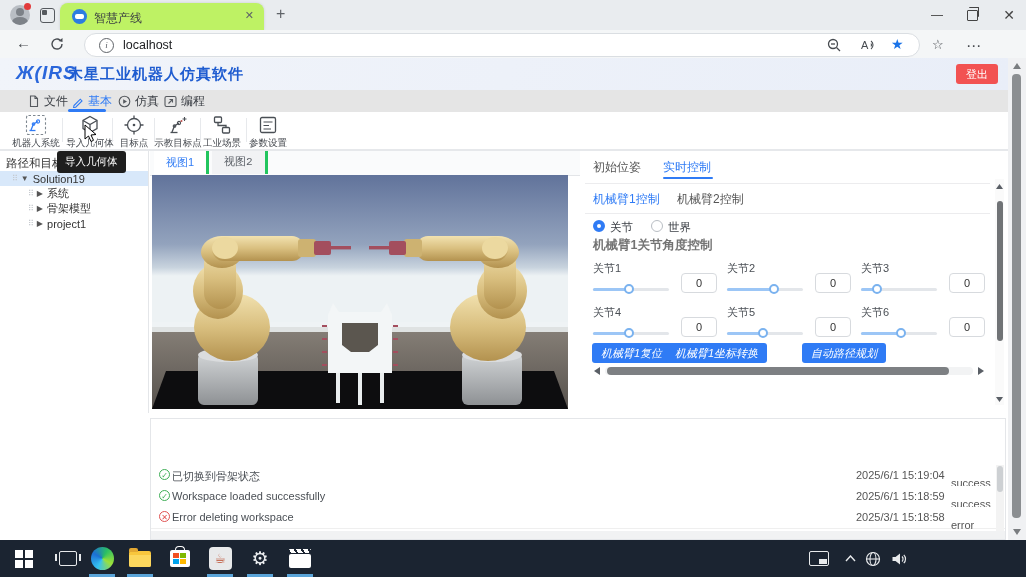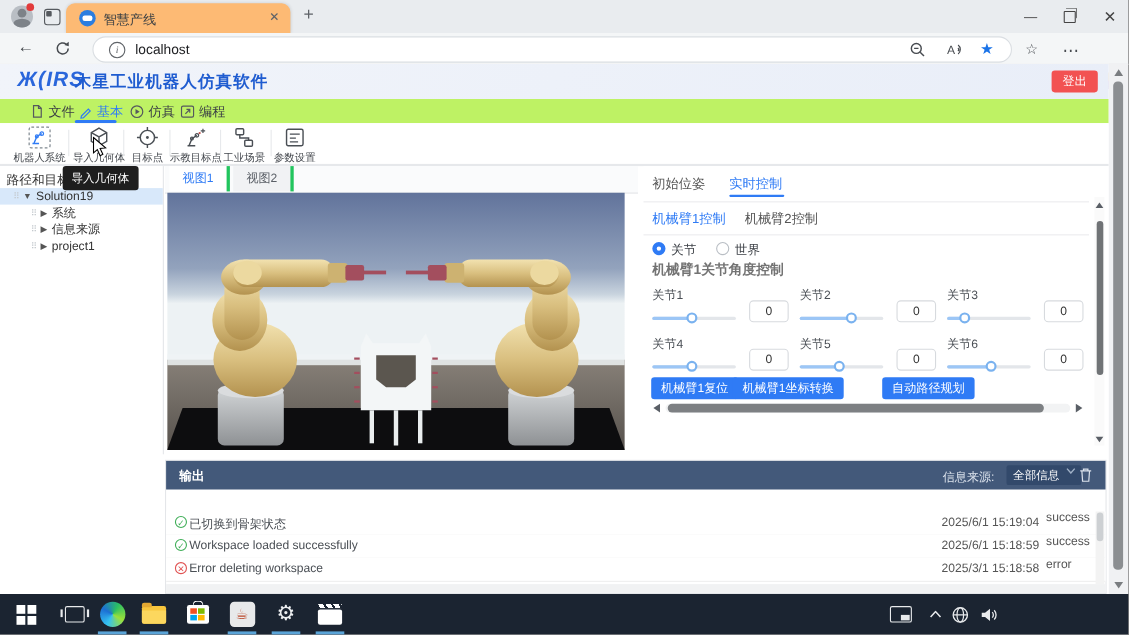--- a/index.html
+++ b/index.html
@@ -7,21 +7,21 @@
     font-family:"Liberation Sans","DejaVu Sans",sans-serif;background:#fff;
     -webkit-font-smoothing:antialiased;}
   
   #titlebar{position:absolute;left:0;top:0;width:1026px;height:30px;background:#e9ecef;}
   #avatar{position:absolute;left:10px;top:5px;width:20px;height:20px;border-radius:50%;background:#b9bec4;overflow:hidden;}
   #avatar::before{content:"";position:absolute;left:6px;top:3px;width:8px;height:8px;border-radius:50%;background:#7d8288;}
   #avatar::after{content:"";position:absolute;left:2px;top:12px;width:16px;height:10px;border-radius:50%;background:#7d8288;}
   #avatar-dot{position:absolute;left:24px;top:3px;width:7px;height:7px;border-radius:50%;background:#e23b3b;}
   #tabgroups-icon{position:absolute;left:40px;top:8px;width:13px;height:13px;border:1.6px solid #55595e;border-radius:3px;}
   #tabgroups-icon::before{content:"";position:absolute;left:1px;top:1px;width:5px;height:5px;background:#55595e;border-radius:1px;}
-  #tab{position:absolute;left:60px;top:3px;width:204px;height:27px;background:#fdba74;border-radius:8px 8px 0 0;box-shadow:0 0 3px rgba(0,0,0,.12);}
+  #tab{position:absolute;left:60px;top:3px;width:204px;height:27px;background:#bef264;border-radius:8px 8px 0 0;box-shadow:0 0 3px rgba(0,0,0,.12);}
   #favicon{position:absolute;left:12px;top:6px;width:15px;height:15px;border-radius:50%;background:#2b7de0;}
   #favicon::before{content:"";position:absolute;left:3px;top:5px;width:9px;height:5px;background:#fff;border-radius:2px;}
   #tab-title{position:absolute;left:34px;top:7px;font-size:12px;color:#3c4043;}
   #tab-close{position:absolute;right:10px;top:6px;font-size:11px;color:#5f6368;cursor:default;}
   #newtab{position:absolute;left:276px;top:5px;font-size:16px;color:#5f6368;}
   .winbtn{position:absolute;top:0;width:34px;height:30px;text-align:center;line-height:30px;font-size:12px;color:#444;}
   #btn-restore-glyph{display:inline-block;width:9px;height:9px;border:1.2px solid #444;border-radius:1px;position:relative;top:2px;}
   #btn-restore-glyph::before{content:"";position:absolute;left:1px;top:-4px;width:9px;height:9px;border:1.2px solid #444;border-bottom:none;border-left:none;border-radius:1px;}
   #addressbar{position:absolute;left:0;top:30px;width:1026px;height:28px;background:#f4f6f7;border-bottom:1px solid #dfe3e6;}
   .navglyph{position:absolute;top:4px;font-size:15px;color:#474b50;}
@@ -32,21 +32,21 @@
   #fav-star{color:#1a73e8;font-size:14px;}
   .bar-icon{position:absolute;top:7px;font-size:13px;color:#474b50;}
   #copilot-icon{position:absolute;left:1000px;top:36px;width:15px;height:15px;border-radius:50%;
     background:conic-gradient(#f6b51d,#ef5e32,#c43e8f,#4a7de8,#38b86b,#f6b51d);}
   
   #page{position:absolute;left:0;top:58px;width:1008px;height:482px;background:#fff;overflow:hidden;}
   #appheader{position:absolute;left:0;top:0;width:100%;height:32px;background:linear-gradient(110deg,#f1f4fa,#e9eef8);}
   #logo{position:absolute;left:16px;top:4px;font-size:19px;font-weight:bold;font-style:italic;color:#2a66db;letter-spacing:1px;}
   #apptitle{position:absolute;left:68px;top:7px;font-size:15px;font-weight:bold;color:#1f5cd0;letter-spacing:1px;}
   #logout{position:absolute;left:956px;top:6px;width:42px;height:20px;background:#f25252;color:#fff;font-size:11px;border:none;border-radius:3px;line-height:20px;text-align:center;}
-  #menubar{position:absolute;left:0;top:32px;width:100%;height:22px;background:#bef264;}
+  #menubar{position:absolute;left:0;top:32px;width:100%;height:22px;background:#e5e5e5;}
   .menu-item{position:absolute;top:2px;height:18px;font-size:12px;color:#3b3f45;display:flex;align-items:center;gap:4px;}
   .menu-item.active{color:#2f7bf5;}
   #menu-underline{position:absolute;top:19px;left:68px;width:38px;height:3px;background:#2f7bf5;border-radius:2px;}
   #ribbon{position:absolute;left:0;top:54px;width:100%;height:37px;background:#fff;border-bottom:1px solid #e6e8eb;}
   .tool{position:absolute;top:2px;width:52px;text-align:center;}
   .tool svg{display:block;margin:0 auto;}
   .tool .tlabel{font-size:9.5px;color:#44484e;margin-top:1px;white-space:nowrap;}
   .tooldiv{position:absolute;top:6px;width:1px;height:24px;background:#e7e9ec;}
   #tooltip{position:absolute;left:57px;top:93px;background:#1e1e1e;color:#fff;font-size:10.5px;padding:4px 8px;border-radius:3px;z-index:30;white-space:nowrap;}
   #cursor{position:absolute;left:84px;top:66px;z-index:40;}
@@ -74,21 +74,21 @@
   .radio.off{border:1px solid #b9bec4;background:#fff;}
   .rlabel{position:absolute;font-size:11.5px;color:#3b3f45;}
   #rp-heading{position:absolute;left:8px;top:86px;font-size:12.5px;font-weight:bold;color:#737373;}
   .joint{position:absolute;width:130px;height:40px;}
   .jlabel{position:absolute;left:0;top:0;font-size:11px;color:#4a4f55;}
   .slider{position:absolute;left:0;top:22px;width:76px;height:12px;}
   .slider .track{position:absolute;left:0;top:5px;width:100%;height:3px;background:#e3e6ea;border-radius:2px;}
   .slider .fill{position:absolute;left:0;top:5px;height:3px;background:#9cc6f6;border-radius:2px;}
   .slider .knob{position:absolute;top:1px;width:10px;height:10px;background:#fff;border:2px solid #7ab2ef;border-radius:50%;transform:translateX(-50%);box-sizing:border-box;}
   .jval{position:absolute;left:88px;top:12px;width:36px;height:20px;border:1px solid #d7dade;border-radius:4px;font-size:11px;text-align:center;color:#333;box-sizing:border-box;background:#fff;}
-  .bluebtn{position:absolute;top:192px;height:20px;background:#2f7bf5;color:#fff;font-size:11px;border:none;border-radius:3px;line-height:20px;padding:0 9px;text-align:center;}
+  .bluebtn{position:absolute;top:192px;height:20px;background:#2f7bf5;color:#fff;font-size:11px;border:none;border-radius:3px;line-height:20px;padding:0 9px;text-align:center;font-style:italic;}
   #hscroll{position:absolute;left:8px;top:214px;width:392px;height:12px;}
   #hscroll .harrow{position:absolute;top:1px;}
   #hscroll .htrack{position:absolute;left:12px;top:2px;width:368px;height:8px;background:#f2f3f4;border-radius:4px;}
   #hscroll .hthumb{position:absolute;left:14px;top:2px;width:342px;height:8px;background:#7d8083;border-radius:4px;}
   #rp-vscroll{position:absolute;left:410px;top:28px;width:9px;height:226px;background:#fafafa;}
   #rp-vthumb{position:absolute;left:1.5px;top:22px;width:6px;height:140px;background:#707376;border-radius:3px;}
   
   #outputpanel{position:absolute;left:150px;top:360px;width:856px;height:122px;background:#fff;border:1px solid #e4e6e9;box-sizing:border-box;}
   #out-header{position:absolute;left:0;top:0;width:100%;height:26px;background:#43597a;}
   #out-title{position:absolute;left:12px;top:6px;color:#fff;font-size:11.5px;font-weight:bold;}
@@ -97,21 +97,21 @@
   #src-chevron{position:absolute;left:818px;top:6px;}
   #trash-icon{position:absolute;left:830px;top:6px;}
   #out-colhead{position:absolute;left:0;top:26px;width:100%;height:20px;background:#fbfcfd;border-bottom:1px solid #e6e8eb;font-size:11px;color:#333;font-weight:bold;}
   .och{position:absolute;top:4px;}
   .orow{position:absolute;left:0;width:100%;height:21px;border-bottom:1px solid #efefef;font-size:11px;color:#4a4f55;background:#fff;}
   .ostatus-icon{position:absolute;left:8px;top:4px;width:11px;height:11px;border:1px solid;border-radius:50%;font-size:8px;line-height:11px;text-align:center;box-sizing:border-box;}
   .orow[data-status="success"] .ostatus-icon{color:#3fae57;border-color:#3fae57;}
   .orow[data-status="error"] .ostatus-icon{color:#e05252;border-color:#e05252;}
   .odesc{position:absolute;left:21px;top:4px;}
   .otime{position:absolute;left:705px;top:4px;color:#555;}
-  .otype{position:absolute;left:800px;top:0;color:#555;}
+  .otype{position:absolute;left:800px;top:12px;color:#555;}
   #out-bottomstrip{position:absolute;left:0;bottom:0;width:100%;height:8px;background:#f1f2f3;}
   #out-vscroll{position:absolute;right:1px;top:46px;width:8px;height:66px;background:#f3f3f3;}
   #out-vthumb{position:absolute;left:1px;top:1px;width:6px;height:26px;background:#cdd0d3;border-radius:3px;}
   
   #pagescroll{position:absolute;left:1008px;top:58px;width:18px;height:482px;background:#f0f1f3;}
   #pagescroll-thumb{position:absolute;left:4px;top:16px;width:9px;height:444px;background:#8b8e91;border-radius:4px;}
   
   #taskbar{position:absolute;left:0;top:540px;width:1026px;height:37px;background:#1b2431;}
   .tb-item{position:absolute;top:0;height:37px;display:flex;align-items:center;justify-content:center;}
   .tb-underline{position:absolute;top:34px;height:3px;background:#5aa4d8;}
@@ -295,33 +295,33 @@
           <span>Solution19</span>
         </div>
         <div class="trow" style="top:35px;">
           <span class="thandle" style="margin-left:28px;">⠿</span>
           <span class="tarrow">▶</span>
           <span>系统</span>
         </div>
         <div class="trow" style="top:50px;">
           <span class="thandle" style="margin-left:28px;">⠿</span>
           <span class="tarrow">▶</span>
-          <span>信息来源</span>
+          <span>骨架模型</span>
         </div>
         <div class="trow" style="top:65px;">
           <span class="thandle" style="margin-left:28px;">⠿</span>
           <span class="tarrow">▶</span>
           <span>project1</span>
         </div>
       </div>
 
       <div id="center">
         <div id="viewtabs">
           <div class="vtab active" style="left:4px;">视图1</div>
-          <div class="vtab idle" style="left:62px;">视图2</div>
+          <div class="vtab idle" style="left:62px;font-family:Liberation Mono, monospace;">视图2</div>
         </div>
         <svg id="scene" viewBox="0 0 416 234" preserveAspectRatio="none">
           <defs>
             <linearGradient id="sky" x1="0" y1="0" x2="0" y2="1">
               <stop offset="0" stop-color="#61739b"></stop>
               <stop offset="0.45" stop-color="#93a3bd"></stop>
               <stop offset="0.60" stop-color="#c8d3de"></stop>
               <stop offset="0.655" stop-color="#edf2f4"></stop>
             </linearGradient>
             <linearGradient id="gnd" x1="0" y1="0" x2="0" y2="1">
@@ -464,31 +464,20 @@
             </svg>
           <div id="rp-vthumb"></div>
           <svg style="position:absolute;left:0;bottom:2px;" width="9" height="7" viewBox="0 0 9 7">
               <polygon points="1,1 8,1 4.5,6" fill="#5a5f66"></polygon>
             </svg>
         </div>
       </div>
     </div>
 
     <div id="outputpanel">
-      <div id="out-header">
-        <span id="out-title">输出</span>
-        <span id="src-label">信息来源:</span>
-        <div id="src-select">全部信息</div>
-        <svg id="src-chevron" width="9" height="6" viewBox="0 0 9 6">
-            <polyline points="1,1 4.5,5 8,1" fill="none" stroke="#9fb0c6" stroke-width="1.3"></polyline>
-          </svg>
-        <svg id="trash-icon" width="12" height="14" viewBox="0 0 12 14">
-          <path d="M1,3 h10 M4,3 V1.5 h4 V3 M2.5,3 l0.7,9.5 h5.6 L9.5,3" fill="none" stroke="#dbe2ec" stroke-width="1.1"></path>
-        </svg>
-      </div>
       <div class="orow" style="top:46px;" data-status="success">
         <span class="ostatus-icon">✓</span>
         <span class="odesc">已切换到骨架状态</span>
         <span class="otime">2025/6/1 15:19:04</span>
         <span class="otype">success</span>
       </div>
       <div class="orow" style="top:67px;" data-status="success">
         <span class="ostatus-icon">✓</span>
         <span class="odesc">Workspace loaded successfully</span>
         <span class="otime">2025/6/1 15:18:59</span>

